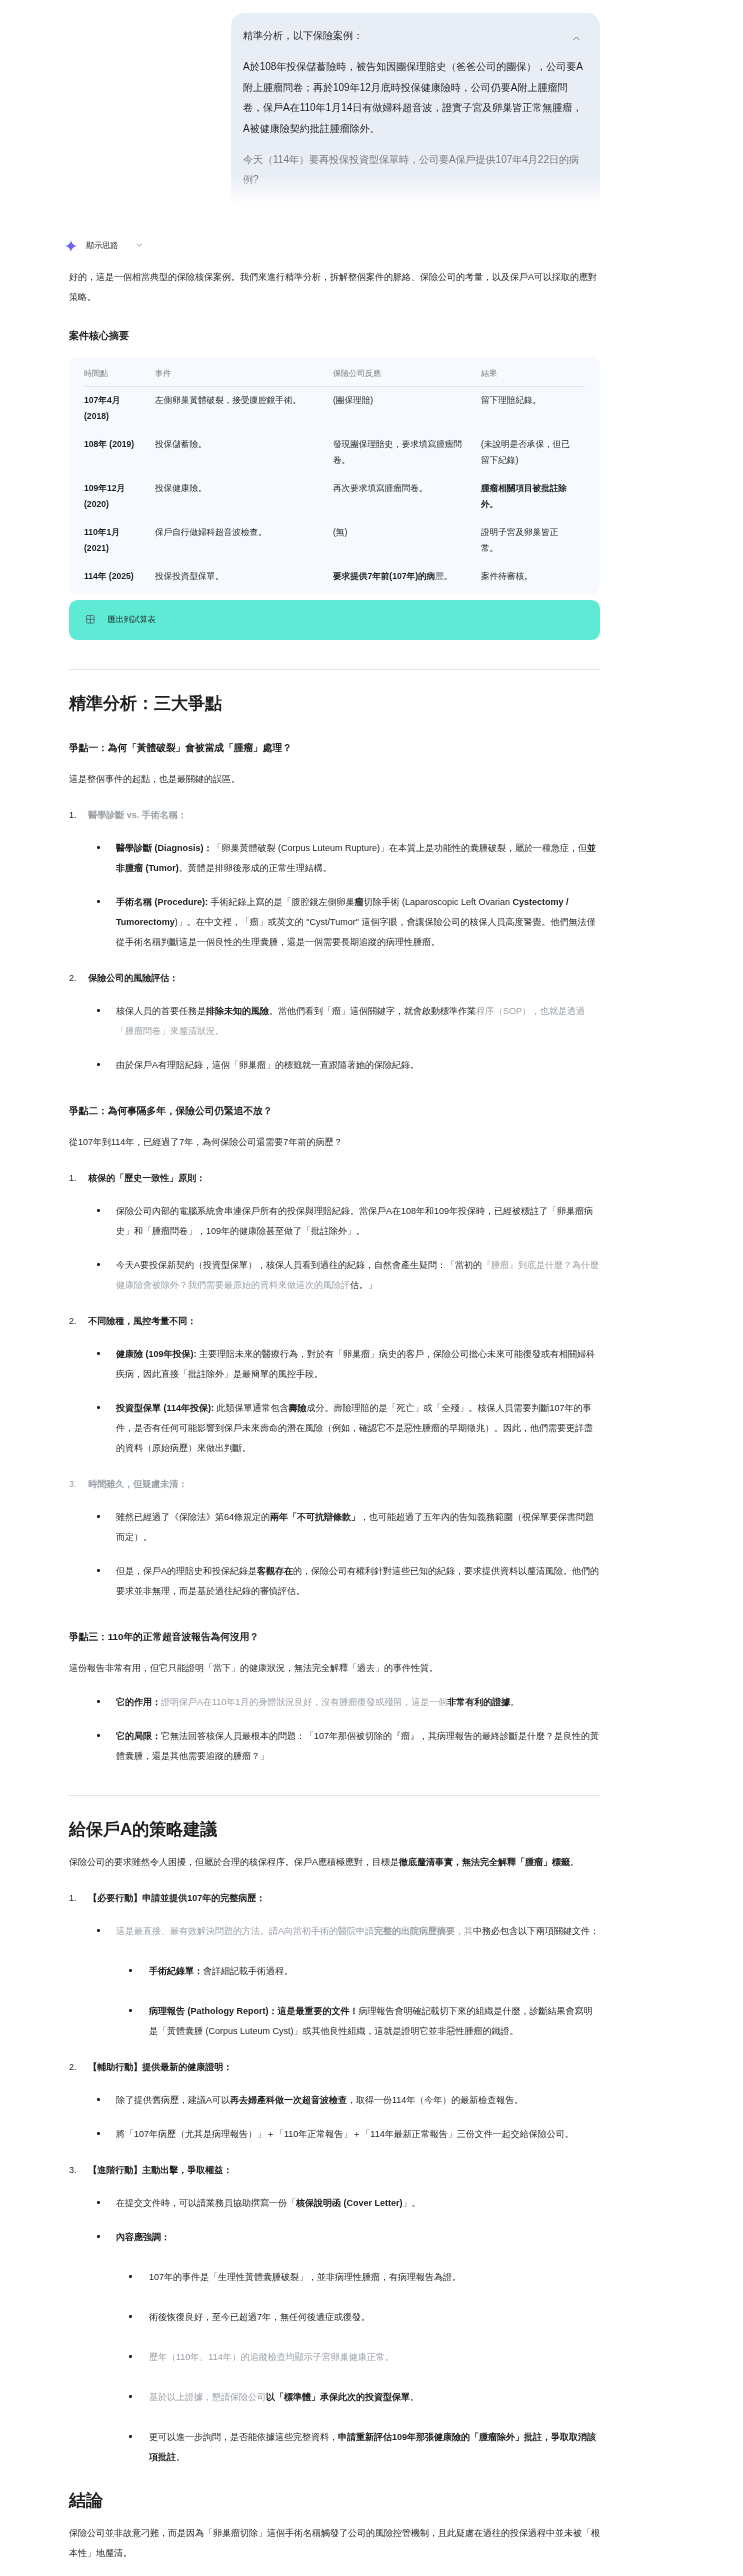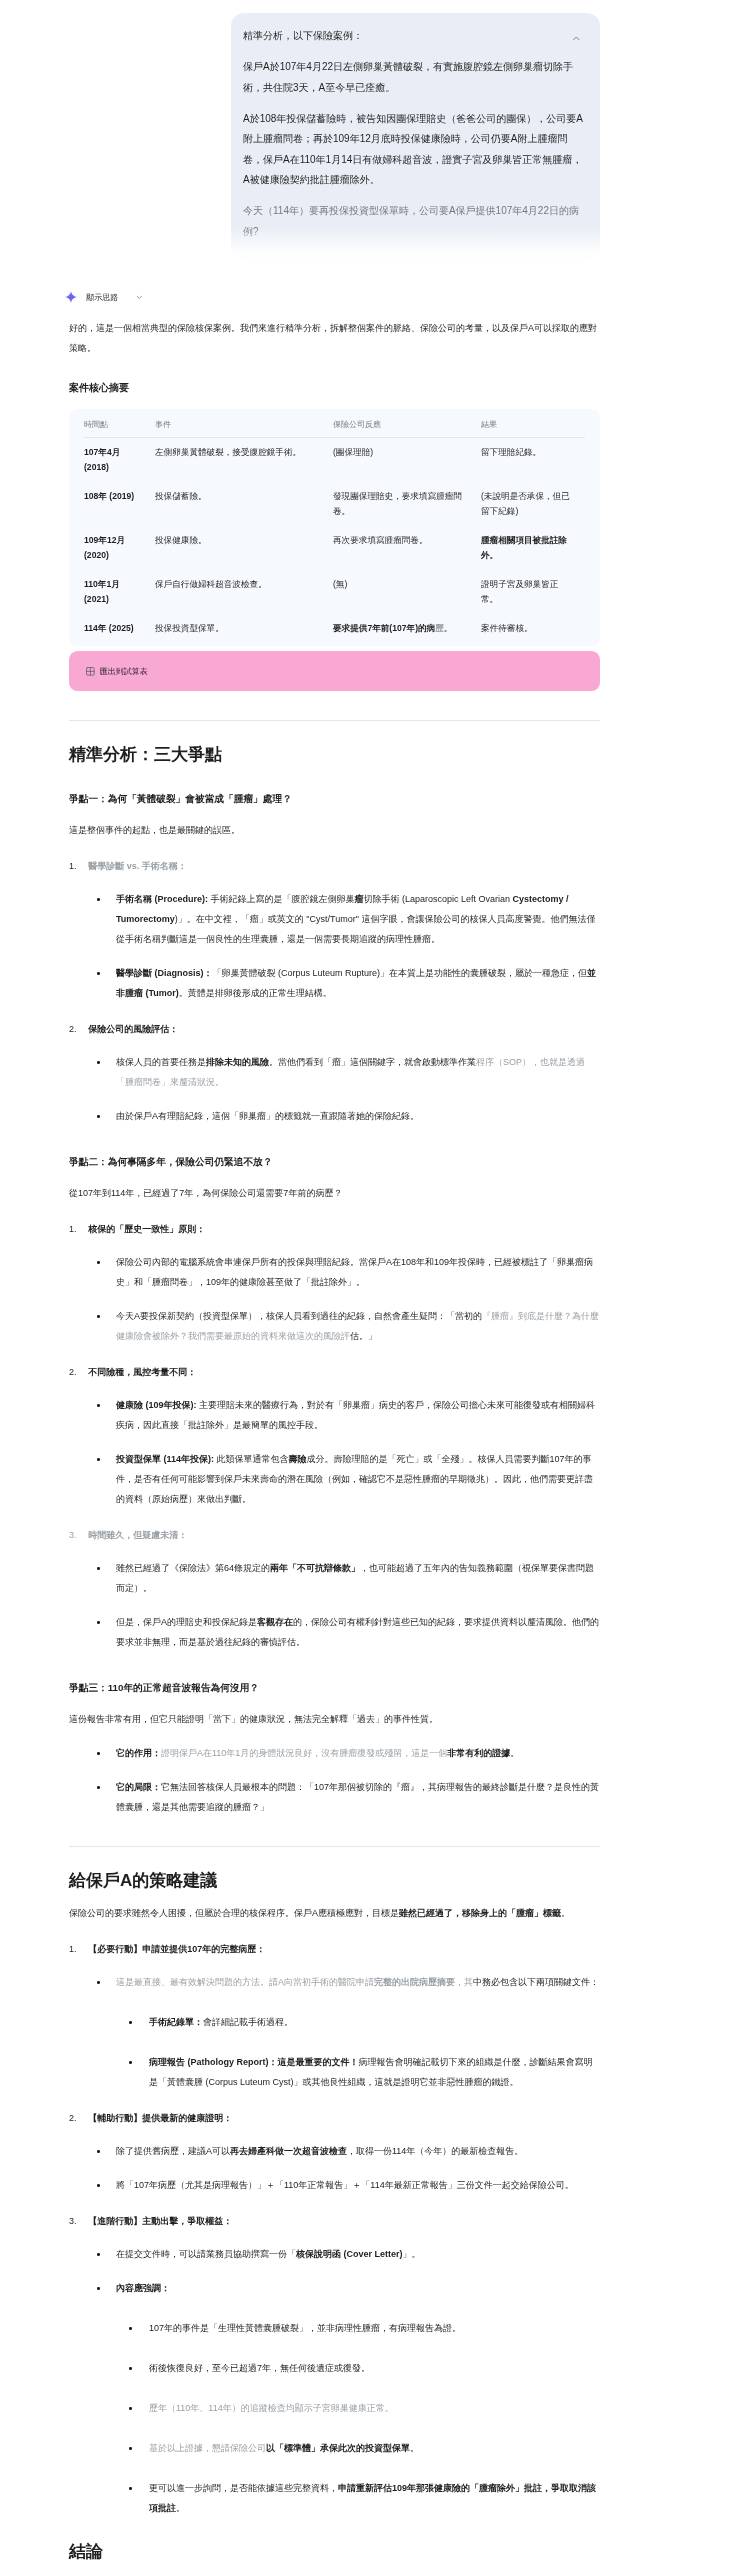--- a/index.html
+++ b/index.html
@@ -64,39 +64,38 @@
   
   .table-card { margin-top: 14px; background: #f6f9fd; border-radius: 8.6px; padding: 0 15px 3.2px 15px; }
   .table-card table { width: 100%; border-collapse: collapse; font-size: 8.6px; }
   .table-card th {
     text-align: left; font-weight: 400; color: #76797c; font-size: 8px;
     padding: 10.7px 8.6px 7px 0; border-bottom: 0.5px solid #e2e5e9;
   }
   .table-card td { vertical-align: top; line-height: 15.6px; padding: 6.4px 13px 6.4px 0; }
   .table-card td.time { font-weight: 700; }
   .export-bar {
-    margin-top: 5.4px; background: #f9a8d4; border-radius: 8.6px; height: 40px;
-    display: flex; align-items: center; gap: 4px; padding-left: 16px;
+    margin-top: 5.4px; background: #5eead4; border-radius: 8.6px; height: 40px;
+    display: flex; align-items: center; gap: 12px; padding-left: 16px;
     font-size: 8px; font-weight: 500; cursor: pointer;
   }
   svg.ic { stroke: #50545a; fill: none; stroke-width: 1.6; stroke-linecap: round; stroke-linejoin: round; }
 </style>
 </head>
 <body>
 
 <div class="col">
 
   <div class="quote-card">
     <button class="collapse-btn">
       <svg class="ic" width="10.7" height="10.7" viewBox="0 0 24 24">
           <polyline points="6 15 12 9 18 15"></polyline>
         </svg>
     </button>
     <p>精準分析，以下保險案例：</p>
-    <p>保戶A於107年4月22日左側卵巢黃體破裂，有實施腹腔鏡左側卵巢瘤切除手術，共住院3天，A至今早已痊癒。</p>
     <p>A於108年投保儲蓄險時，被告知因團保理賠史（爸爸公司的團保），公司要A附上腫瘤問卷；再於109年12月底時投保健康險時，公司仍要A附上腫瘤問卷，保戶A在110年1月14日有做婦科超音波，證實子宮及卵巢皆正常無腫瘤，A被健康險契約批註腫瘤除外。</p>
     <p>今天（114年）要再投保投資型保單時，公司要A保戶提供107年4月22日的病例?</p>
     <div class="quote-fade"></div>
   </div>
 
   <div class="thinking-row">
     <svg width="14" height="14" viewBox="0 0 24 24">
       <defs>
           <linearGradient id="gg" x1="0" y1="0" x2="1" y2="1">
         <stop offset="0" stop-color="#4285f4"></stop>
@@ -181,22 +180,22 @@
 
   <h2 class="h2">精準分析：三大爭點</h2>
 
   <h3 class="h3">爭點一：為何「黃體破裂」會被當成「腫瘤」處理？</h3>
   <p class="p"><span>這是整個事件的起點，也是最關鍵的誤區。</span></p>
   <div class="numitem">
     <span class="num">1.</span>
     <span><span class="b g">醫學診斷 vs. 手術名稱：</span></span>
   </div>
   <ul class="bullets">
+    <li><span class="b">醫學診斷 (Diagnosis)：</span><span>「卵巢黃體破裂 (Corpus Luteum Rupture)」在本質上是功能性的囊腫破裂，屬於一種急症，但</span><span class="b">並非腫瘤 (Tumor)</span><span>。黃體是排卵後形成的正常生理結構。</span></li>
     <li><span class="b">手術名稱 (Procedure): </span><span>手術紀錄上寫的是「腹腔鏡左側卵巢</span><span class="b">瘤</span><span>切除手術 (Laparoscopic Left Ovarian </span><span class="b">Cystectomy / Tumorectomy</span><span>)」。在中文裡，「瘤」或英文的 "Cyst/Tumor" 這個字眼，會讓保險公司的核保人員高度警覺。他們無法僅從手術名稱判斷這是一個良性的生理囊腫，還是一個需要長期追蹤的病理性腫瘤。</span></li>
-    <li><span class="b">醫學診斷 (Diagnosis)：</span><span>「卵巢黃體破裂 (Corpus Luteum Rupture)」在本質上是功能性的囊腫破裂，屬於一種急症，但</span><span class="b">並非腫瘤 (Tumor)</span><span>。黃體是排卵後形成的正常生理結構。</span></li>
   </ul>
   <div class="numitem">
     <span class="num">2.</span>
     <span><span class="b">保險公司的風險評估：</span></span>
   </div>
   <ul class="bullets">
     <li><span>核保人員的首要任務是</span><span class="b">排除未知的風險</span><span>。當他們看到「瘤」這個關鍵字，就會啟動標準作業</span><span class="g">程序（SOP），也就是透過「腫瘤問卷」來釐清狀況。</span></li>
     <li><span>由於保戶A有理賠紀錄，這個「卵巢瘤」的標籤就一直跟隨著她的保險紀錄。</span></li>
   </ul>
 
@@ -230,21 +229,21 @@
   <h3 class="h3">爭點三：110年的正常超音波報告為何沒用？</h3>
   <p class="p"><span>這份報告非常有用，但它只能證明「當下」的健康狀況，無法完全解釋「過去」的事件性質。</span></p>
   <ul class="bullets">
     <li><span class="b">它的作用：</span><span class="g">證明保戶A在110年1月的身體狀況良好，沒有腫瘤復發或殘留，這是一個</span><span class="b">非常有利的證據</span><span>。</span></li>
     <li><span class="b">它的局限：</span><span>它無法回答核保人員最根本的問題：「107年那個被切除的『瘤』，其病理報告的最終診斷是什麼？是良性的黃體囊腫，還是其他需要追蹤的腫瘤？」</span></li>
   </ul>
 
   <hr class="divider">
 
   <h2 class="h2">給保戶A的策略建議</h2>
-  <p class="p"><span>保險公司的要求雖然令人困擾，但屬於合理的核保程序。保戶A應積極應對，目標是</span><span class="b">雖然已經過了，移除身上的「腫瘤」標籤</span><span>。</span></p>
+  <p class="p"><span>保險公司的要求雖然令人困擾，但屬於合理的核保程序。保戶A應積極應對，目標是</span><span class="b">徹底釐清事實，無法完全解釋「腫瘤」標籤</span><span>。</span></p>
 
   <div class="numitem">
     <span class="num">1.</span>
     <span><span class="b">【必要行動】申請並提供107年的完整病歷：</span></span>
   </div>
   <ul class="bullets">
     <li>
       <span><span class="g">這是最直接、最有效解決問題的方法。請A向當初手術的醫院申請</span><span class="b g">完整的出院病歷摘要</span><span class="g">，其</span><span>中務必包含以下兩項關鍵文件：</span></span>
       <ul class="bullets">
         <li><span class="b">手術紀錄單：</span><span>會詳細記載手術過程。</span></li>

